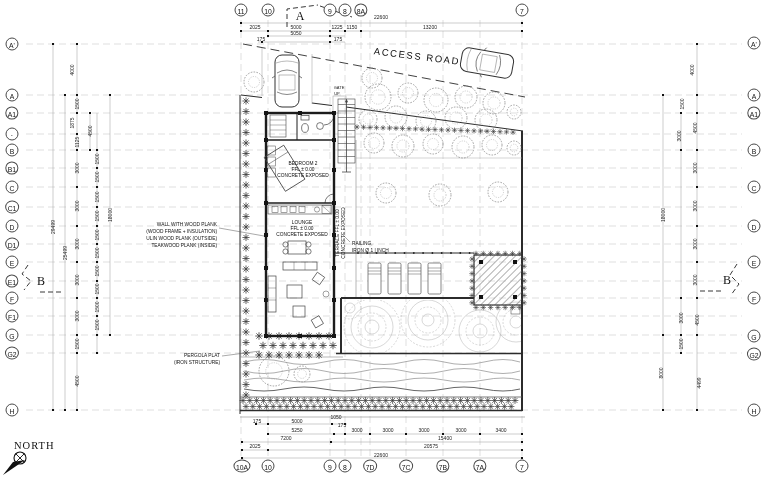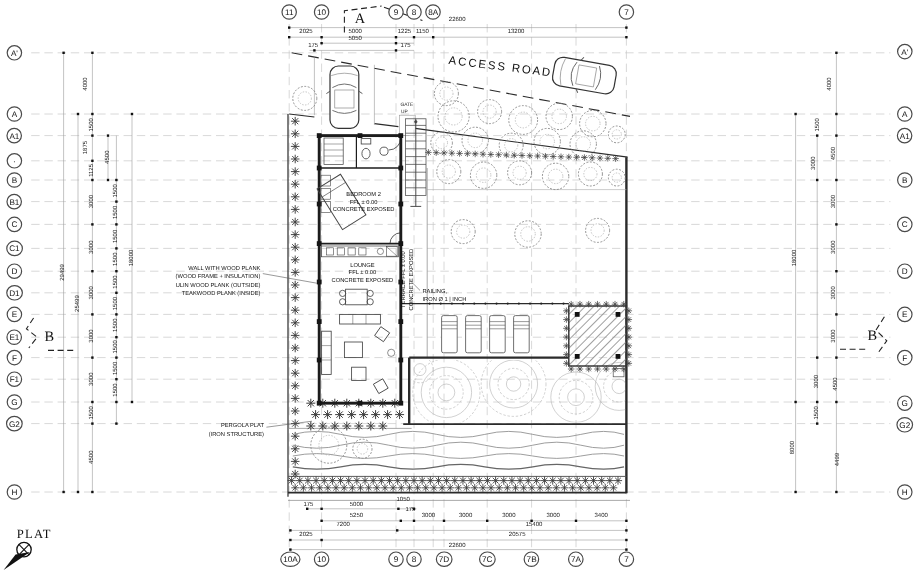--- a/index.html
+++ b/index.html
@@ -664,21 +664,21 @@
     <div>IRON Ø 1 | INCH</div>
   </div>
 
   <div class="tiny" style="left:339px;top:87px">GATE</div>
   <div class="tiny" style="left:337px;top:93px">UP</div>
 
   <div class="section-letter" style="left:300px;top:16px">A</div>
   <div class="section-letter" style="left:41px;top:281px">B</div>
   <div class="section-letter" style="left:727px;top:280px">B</div>
 
-  <div class="north-label" style="left:14px;top:440px">PLAT</div>
+  <div class="north-label" style="left:14px;top:440px">NORTH</div>
 <div class="bubble" style="left: 241px; top: 10px;">11</div>
       <div class="bubble" style="left: 268px; top: 10px;">10</div>
       <div class="bubble" style="left: 330px; top: 10px;">9</div>
       <div class="bubble" style="left: 345px; top: 10px;">8</div>
       <div class="bubble" style="left: 361px; top: 10px;">8A</div>
       <div class="bubble" style="left: 522px; top: 10px;">7</div>
       <div class="bubble" style="left: 242px; top: 466px;">10A</div>
       <div class="bubble" style="left: 268px; top: 466px;">10</div>
       <div class="bubble" style="left: 330px; top: 466px;">9</div>
       <div class="bubble" style="left: 345px; top: 466px;">8</div>

